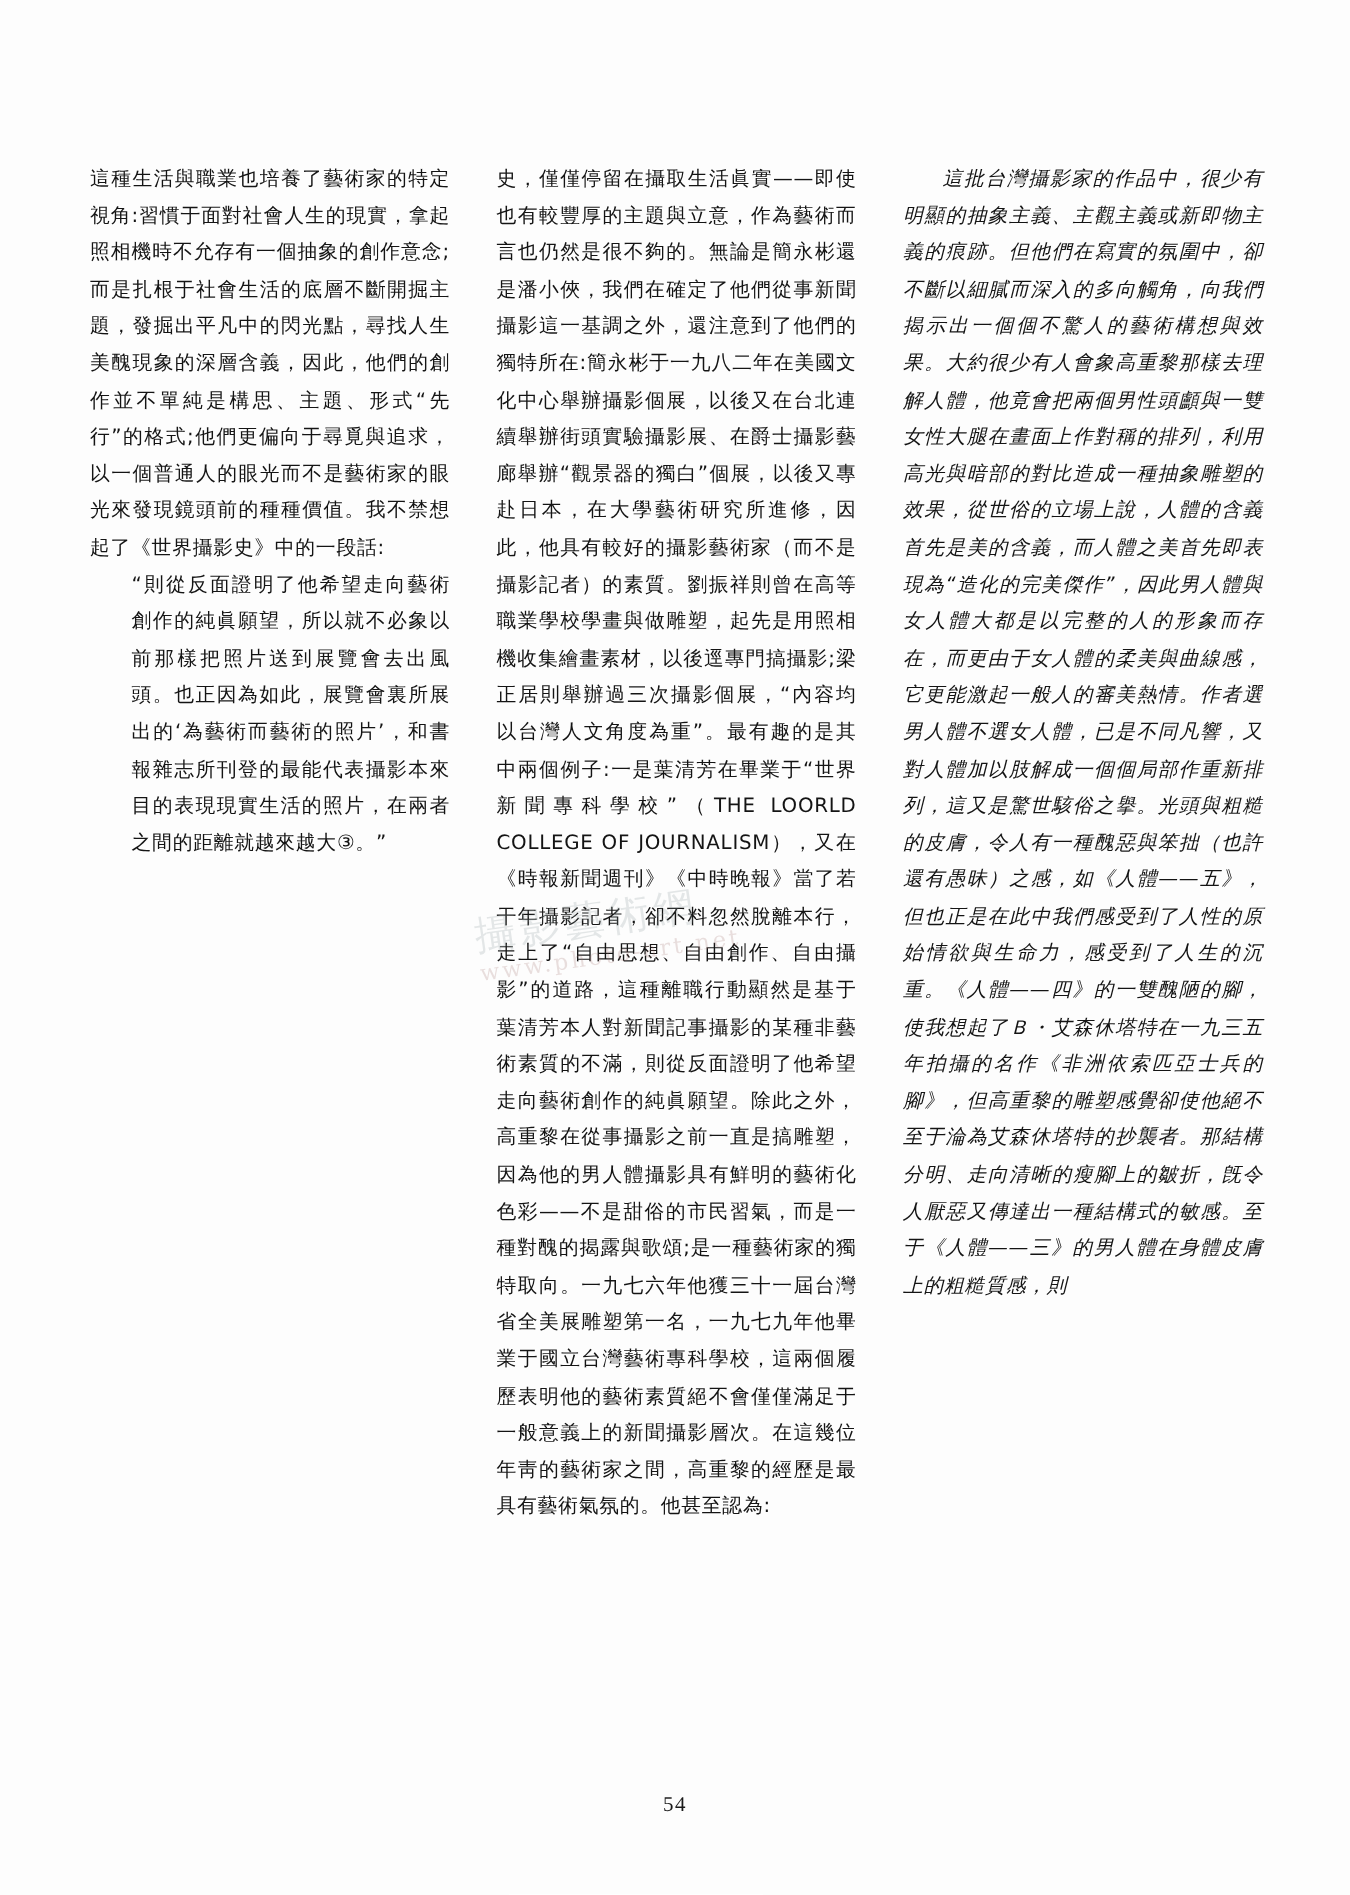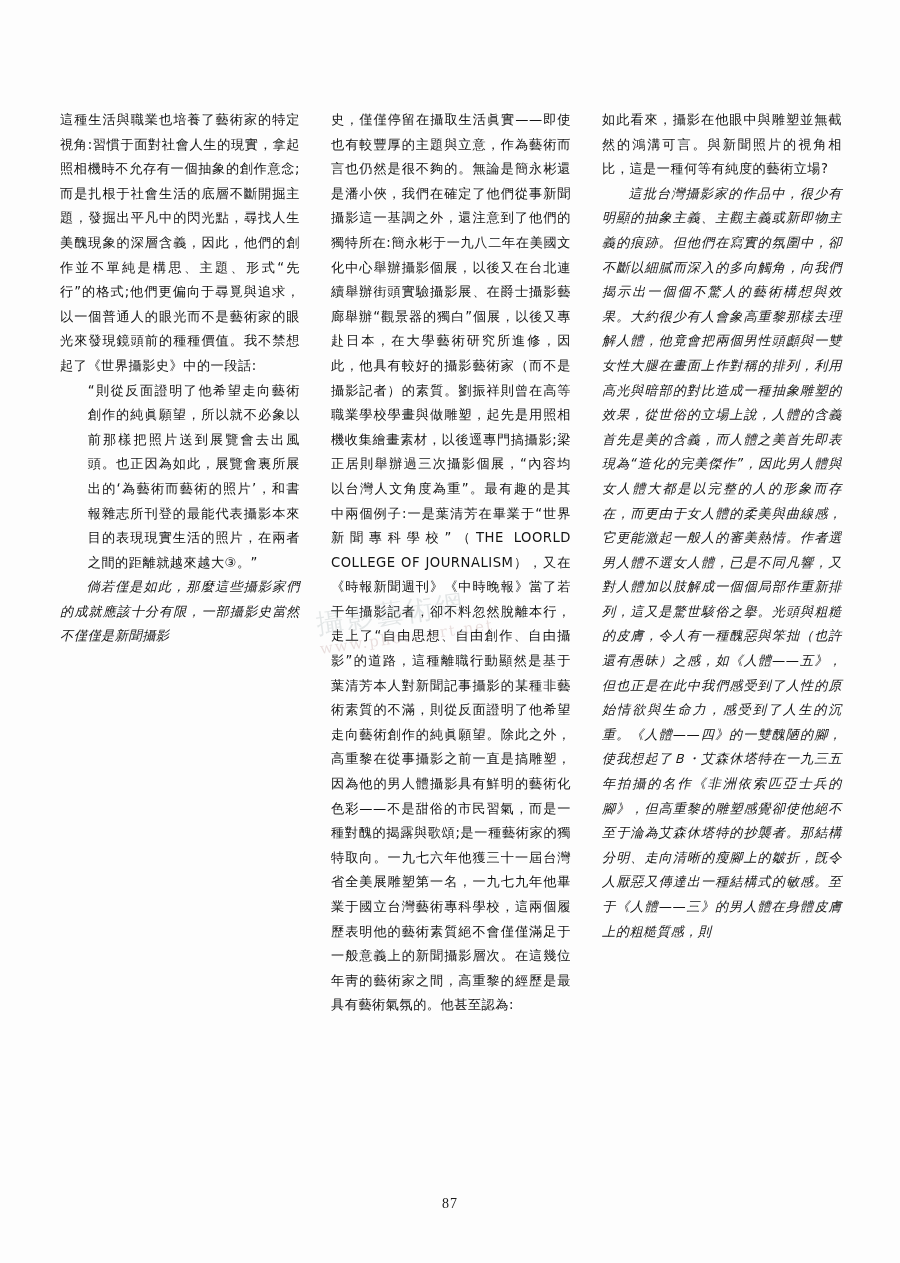--- a/index.html
+++ b/index.html
@@ -98,34 +98,32 @@
 </head>
 <body>
 
 <div class="page">
 
   <div class="content">
 
     <div class="col">
       <p class="body">這種生活與職業也培養了藝術家的特定視角:習慣于面對社會人生的現實，拿起照相機時不允存有一個抽象的創作意念;而是扎根于社會生活的底層不斷開掘主題，發掘出平凡中的閃光點，尋找人生美醜現象的深層含義，因此，他們的創作並不單純是構思、主題、形式“先行”的格式;他們更偏向于尋覓與追求，以一個普通人的眼光而不是藝術家的眼光來發現鏡頭前的種種價值。我不禁想起了《世界攝影史》中的一段話:</p>
       <p class="quote">“則從反面證明了他希望走向藝術創作的純眞願望，所以就不必象以前那樣把照片送到展覽會去出風頭。也正因為如此，展覽會裏所展出的‘為藝術而藝術的照片’，和書報雜志所刊登的最能代表攝影本來目的表現現實生活的照片，在兩者之間的距離就越來越大③。”</p>
-      <p class="indent">倘若僅是如此，那麼這些攝影家們的成就應該十分有限，一部攝影史當然不僅僅是新聞攝影</p>
     </div>
 
     <div class="col">
       <p class="body">史，僅僅停留在攝取生活眞實——即使也有較豐厚的主題與立意，作為藝術而言也仍然是很不夠的。無論是簡永彬還是潘小俠，我們在確定了他們從事新聞攝影這一基調之外，還注意到了他們的獨特所在:簡永彬于一九八二年在美國文化中心舉辦攝影個展，以後又在台北連續舉辦街頭實驗攝影展、在爵士攝影藝廊舉辦“觀景器的獨白”個展，以後又專赴日本，在大學藝術研究所進修，因此，他具有較好的攝影藝術家（而不是攝影記者）的素質。劉振祥則曾在高等職業學校學畫與做雕塑，起先是用照相機收集繪畫素材，以後逕專門搞攝影;梁正居則舉辦過三次攝影個展，“內容均以台灣人文角度為重”。最有趣的是其中兩個例子:一是葉清芳在畢業于“世界新聞專科學校”（THE LOORLD COLLEGE OF JOURNALISM），又在《時報新聞週刊》《中時晚報》當了若干年攝影記者，卻不料忽然脫離本行，走上了“自由思想、自由創作、自由攝影”的道路，這種離職行動顯然是基于葉清芳本人對新聞記事攝影的某種非藝術素質的不滿，則從反面證明了他希望走向藝術創作的純眞願望。除此之外，高重黎在從事攝影之前一直是搞雕塑，因為他的男人體攝影具有鮮明的藝術化色彩——不是甜俗的市民習氣，而是一種對醜的揭露與歌頌;是一種藝術家的獨特取向。一九七六年他獲三十一屆台灣省全美展雕塑第一名，一九七九年他畢業于國立台灣藝術專科學校，這兩個履歷表明他的藝術素質絕不會僅僅滿足于一般意義上的新聞攝影層次。在這幾位年靑的藝術家之間，高重黎的經歷是最具有藝術氣氛的。他甚至認為:</p>
     </div>
 
     <div class="col">
-      <p class="body">如此看來，攝影在他眼中與雕塑並無截然的鴻溝可言。與新聞照片的視角相比，這是一種何等有純度的藝術立場?</p>
       <p class="indent">這批台灣攝影家的作品中，很少有明顯的抽象主義、主觀主義或新即物主義的痕跡。但他們在寫實的氛圍中，卻不斷以細膩而深入的多向觸角，向我們揭示出一個個不驚人的藝術構想與效果。大約很少有人會象高重黎那樣去理解人體，他竟會把兩個男性頭顱與一雙女性大腿在畫面上作對稱的排列，利用高光與暗部的對比造成一種抽象雕塑的效果，從世俗的立場上說，人體的含義首先是美的含義，而人體之美首先即表現為“造化的完美傑作”，因此男人體與女人體大都是以完整的人的形象而存在，而更由于女人體的柔美與曲線感，它更能激起一般人的審美熱情。作者選男人體不選女人體，已是不同凡響，又對人體加以肢解成一個個局部作重新排列，這又是驚世駭俗之擧。光頭與粗糙的皮膚，令人有一種醜惡與笨拙（也許還有愚昧）之感，如《人體——五》，但也正是在此中我們感受到了人性的原始情欲與生命力，感受到了人生的沉重。《人體——四》的一雙醜陋的腳，使我想起了Ｂ・艾森休塔特在一九三五年拍攝的名作《非洲依索匹亞士兵的腳》，但高重黎的雕塑感覺卻使他絕不至于淪為艾森休塔特的抄襲者。那結構分明、走向清晰的瘦腳上的皺折，旣令人厭惡又傳達出一種結構式的敏感。至于《人體——三》的男人體在身體皮膚上的粗糙質感，則</p>
     </div>
 
   </div>
 
   <div class="watermark">
     <span>攝影藝術網</span>
     <span class="wm2">www.photo-art.net</span>
   </div>
 
-  <div class="page-number">87</div>
+  <div class="page-number">54</div>
 
 </div>
 
 </body></html>

